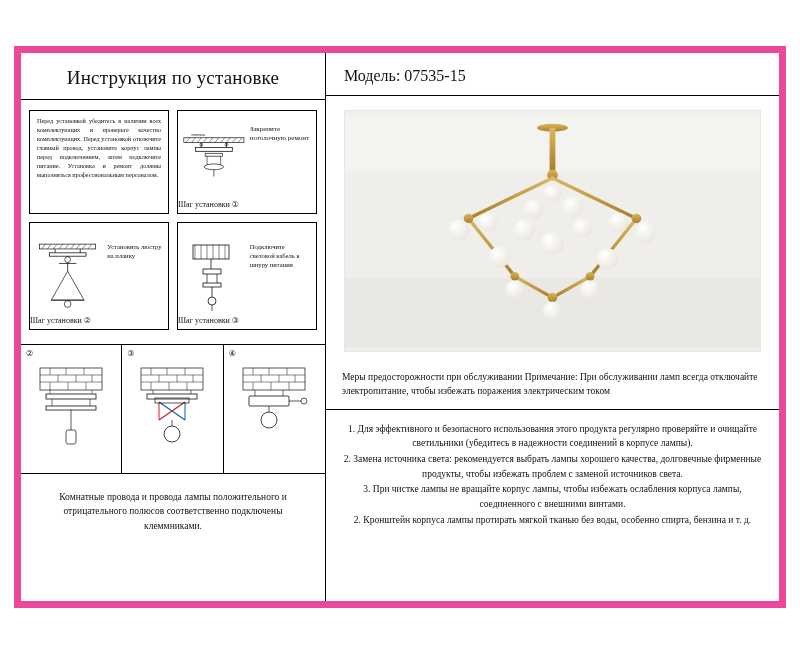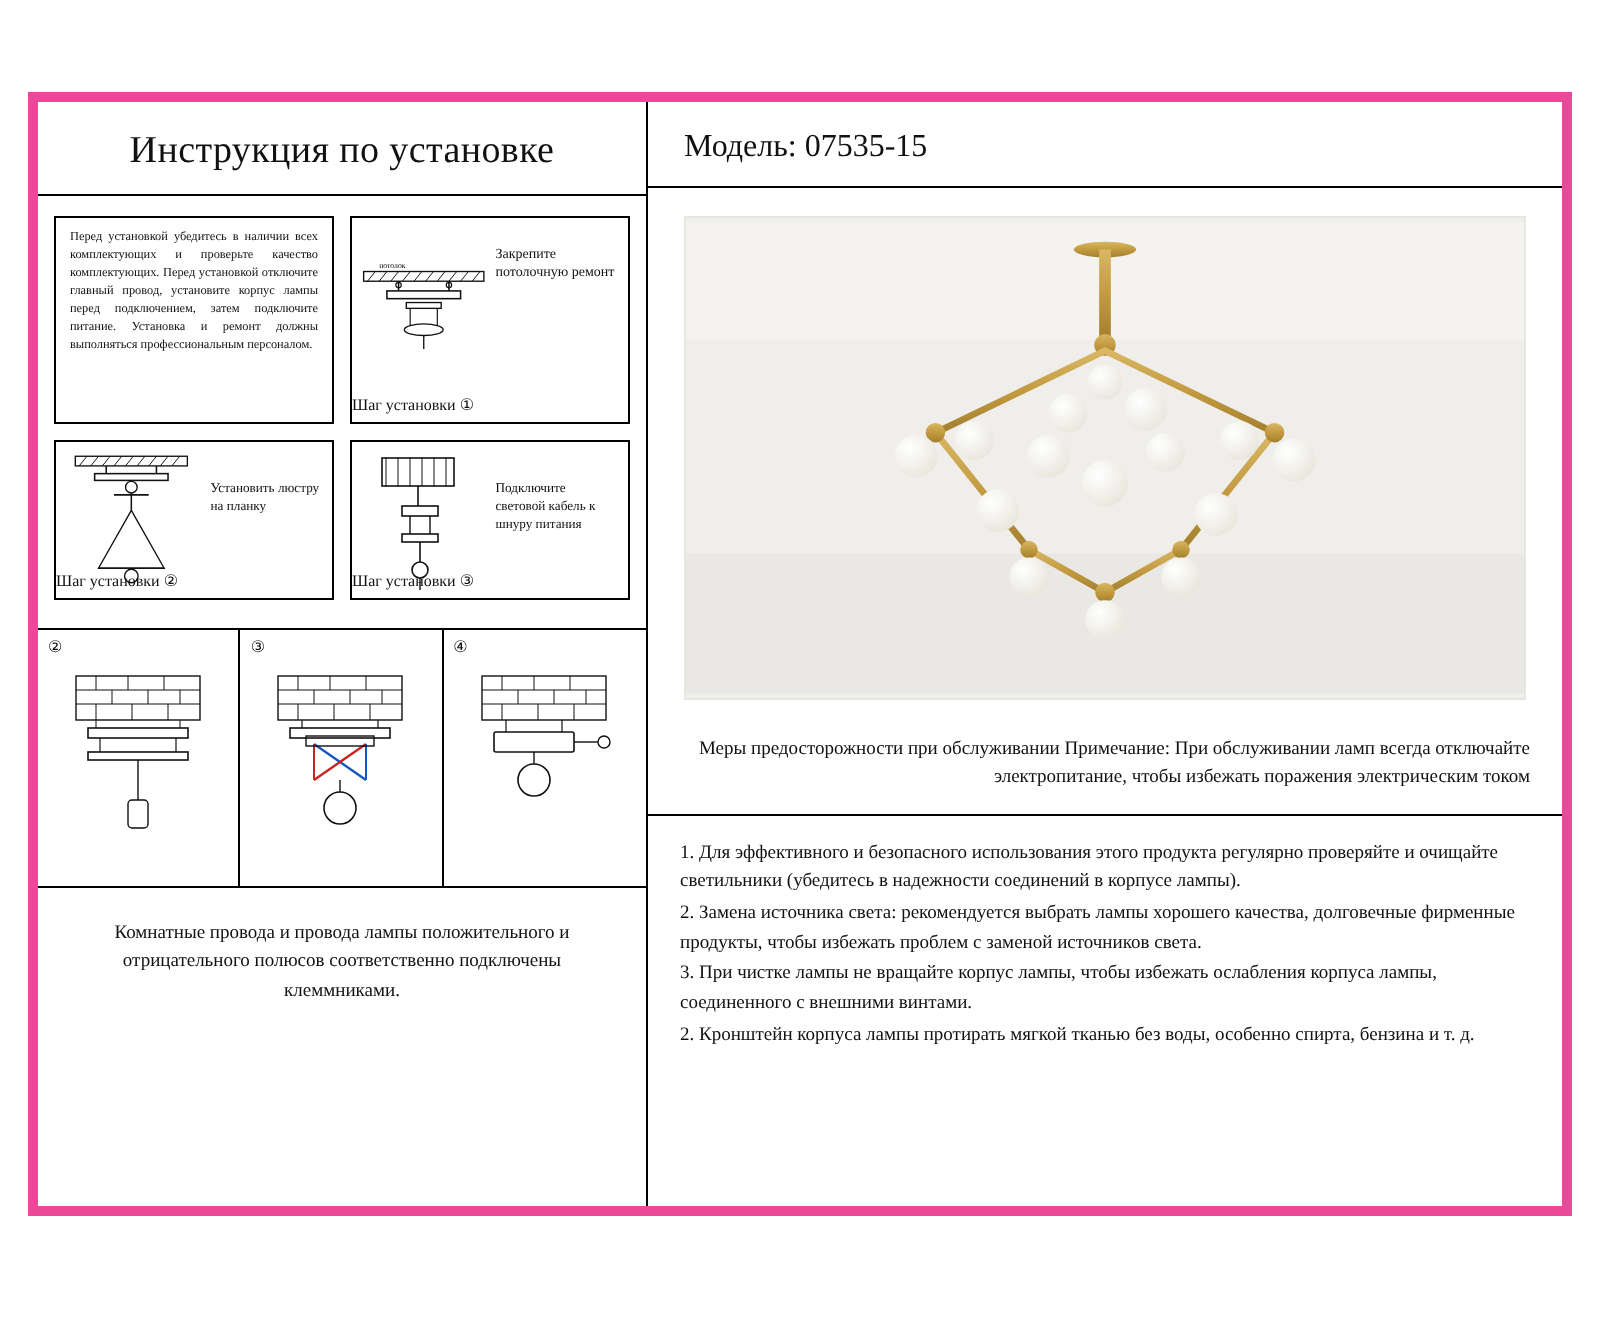--- a/index.html
+++ b/index.html
@@ -4,21 +4,21 @@
 <style>
   html,body{margin:0;padding:0;}
   body{
     width:800px;height:666px;background:#ffffff;
     font-family:"Liberation Serif", serif;
     color:#111;
     overflow:hidden;
   }
   .page{
     position:absolute;left:14px;top:46px;width:772px;height:562px;
-    border:5px solid #ec4899;
+    border:7px solid #ec4899;
     box-sizing:border-box;
     display:flex;
   }
   .left{
     width:305px;box-sizing:border-box;border-right:1px solid #000;
     position:relative;
   }
   .right{
     flex:1;box-sizing:border-box;position:relative;
   }
@@ -29,21 +29,21 @@
   }
   .left-rule{height:1px;background:#000;margin:0 0 10px 0;}
   .grid2{
     display:flex;gap:8px;padding:0 8px;box-sizing:border-box;
   }
   .cell{
     border:1px solid #000;box-sizing:border-box;width:50%;
     position:relative;
   }
   .cell.r1{height:104px;}
-  .cell.r2{height:80px;}
+  .cell.r2{height:108px;}
   .cell-text{
     font-size:6.2px;line-height:1.45;padding:6px 7px;text-align:justify;
   }
   .cell-cap{
     position:absolute;left:0;right:0;bottom:4px;text-align:left;font-size:8px;
   }
   .cellflex{display:flex;height:100%;}
   .art{width:52%;display:flex;align-items:center;justify-content:center;}
   .artwide{width:56%;display:flex;align-items:center;justify-content:center;}
   .sidetxt{
@@ -70,25 +70,25 @@
   .model{
     font-size:16px;padding:14px 0 10px 18px;font-family:Liberation Serif, serif;
   }
   .right-rule{height:1px;background:#000;}
   .photo-wrap{padding:14px 18px 10px 18px;}
   .photo{
     width:100%;height:242px;background:#efefec;position:relative;overflow:hidden;
     border:1px solid #e6e6e3;box-sizing:border-box;
   }
   .warn{
-    font-size:9.5px;line-height:1.5;padding:8px 16px 10px 16px;text-align:right;
+    font-size:9.5px;line-height:1.5;padding:8px 16px 10px 16px;text-align:left;
   }
   .right-rule2{height:1px;background:#000;}
   .steps{
-    font-size:9.5px;line-height:1.55;padding:12px 16px 0 16px;text-align:left;
+    font-size:9.5px;line-height:1.55;padding:12px 16px 0 16px;text-align:center;
   }
   .steps p{margin:0 0 1px 0;}
   svg{display:block;}
 </style>
 </head>
 <body>
 
 <div class="page">
 
   <div class="left">

